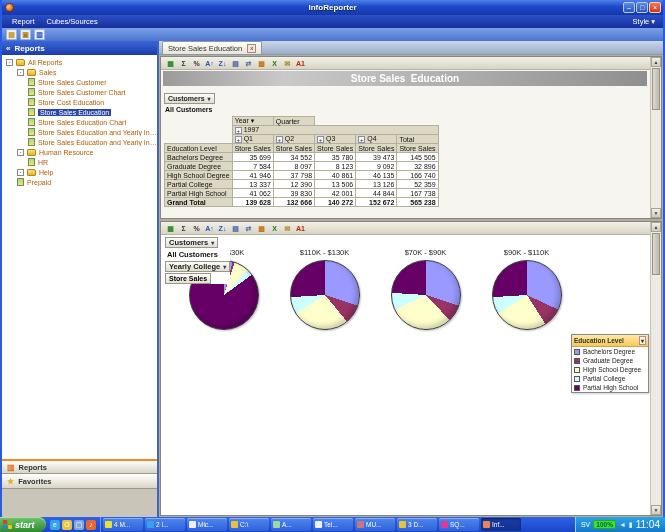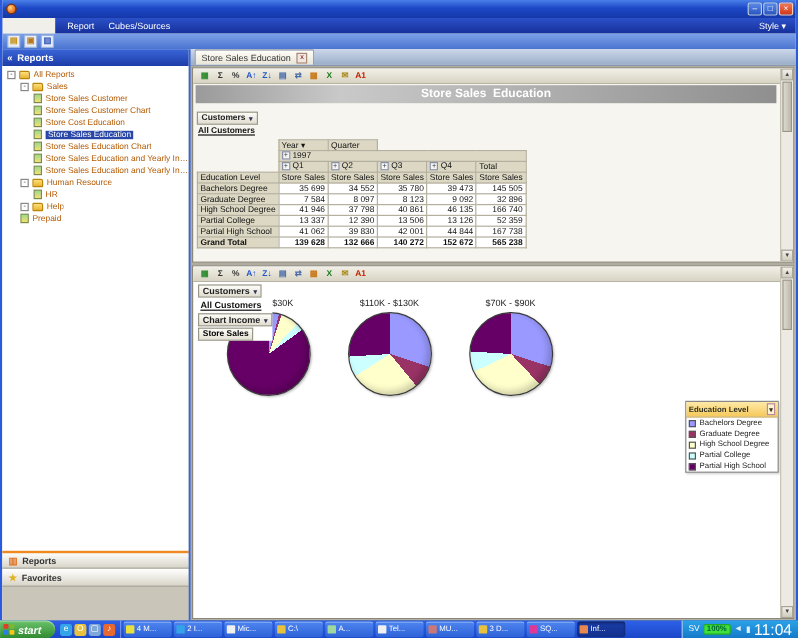--- a/index.html
+++ b/index.html
@@ -9,21 +9,21 @@
 
   
   .window { height:517px; display:flex; flex-direction:column; border-left:2px solid #2A5ADE; border-right:2px solid #2A5ADE; background:#F1EFE9; }
   .titlebar { height:15px; position:relative; background:linear-gradient(#4A80E8,#1C48C8 45%,#1538A8); display:flex; align-items:center; flex:none; }
   .app-icon { width:9px; height:9px; margin-left:3px; border-radius:50%; background:radial-gradient(circle at 35% 35%, #FFD27A, #E8772A 60%, #B34A10); border:1px solid #7A3208; }
   .titlebar .title { position:absolute; left:0; right:0; text-align:center; color:#fff; font-size:8px; font-weight:bold; text-shadow:0 1px 1px #123; }
   .winbtns { margin-left:auto; display:flex; gap:1px; padding-right:2px; z-index:2; }
   .wbtn { width:12px; height:11px; font-size:7px; line-height:10px; text-align:center; color:#fff; border:1px solid #BCD; border-radius:2px; background:linear-gradient(#5A8AE8,#2A55C0); }
   .wbtn.close { background:linear-gradient(#F07858,#D03818); border-color:#FCA; }
 
-  .menubar { height:13px; background:linear-gradient(#2B50C8,#16309A); color:#fff; font-size:7.5px; display:flex; align-items:center; padding:0 4px; flex:none;margin-left:44px; }
+  .menubar { height:13px; background:linear-gradient(#2B50C8,#16309A); color:#fff; font-size:7.5px; display:flex; align-items:center; padding:0 4px; flex:none; }
   .menu-item { padding:0 6px; }
   .style-menu { margin-left:auto; display:flex; align-items:center; gap:2px; padding-right:4px; }
 
   .toolbar { height:13px; background:linear-gradient(#7CA0E8,#4A74D0); display:flex; align-items:center; gap:3px; padding:0 4px; flex:none; }
   .tbicon { width:11px; height:11px; background:#E9EFFA; border:1px solid #9DB4DC; font-size:7px; line-height:9px; text-align:center; font-weight:bold; border-radius:1px; }
 
   
   .content { flex:1; display:flex; min-height:0; }
 
   
@@ -53,21 +53,21 @@
   .pane { background:#F7F5EF; border:1px solid #8A8678; position:relative; overflow:hidden; }
   .pane.upper { height:163px; flex:none; }
   .pane.lower { flex:1; background:#fff; }
   .pane-toolbar { height:13px; background:linear-gradient(#F2F0E8,#D8D4C4); border-bottom:1px solid #B8B4A4; display:flex; align-items:center; gap:2px; padding:0 4px; }
   .tbicon2 { width:11px; height:11px; font-size:7px; line-height:11px; text-align:center; font-weight:bold; }
 
   .report-title { height:15px; margin:1px 14px 1px 2px; background:linear-gradient(90deg,#9A9A9A,#C9C9C9 25%,#8F8F8F); color:#fff; font-weight:bold; font-size:10px; text-align:center; line-height:15px; white-space:pre; }
 
   .filter-btn { display:inline-flex; align-items:center; gap:3px; border:1px solid #9A9688; background:linear-gradient(#FDFDF8,#E0DCD0); padding:0 3px; height:11px; font-size:7px; font-weight:bold; color:#222; margin:1px 0 0 3px;text-align:center; }
   .filter-btn .dd { font-size:6px; color:#335; }
-  .filter-value { font-size:7px; font-weight:bold; color:#111; padding:1px 0 1px 4px;text-decoration:underline; }
+  .filter-value { font-size:7px; font-weight:bold; color:#111; padding:1px 0 1px 4px; }
 
   
   .pivot { border-collapse:collapse; font-size:7px; margin:2px 0 0 3px; }
   .pivot td { border:1px solid #B4B0A0; height:9px; padding:0 2px; background:#fff; white-space:nowrap; color:#111; }
   .pivot td.hdr { background:#DCD8C4; }
   .pivot td.corner { border:none; background:transparent; }
   .pivot td.num { text-align:right; min-width:36px; }
   .pivot td.rowlabel { background:#DCD8C4; min-width:58px; }
   .pivot tr.total td { font-weight:bold; }
   .xbox { display:inline-block; width:7px; height:7px; border:1px solid #8890A8; background:#F6F6EE; font-size:6px; line-height:6px; text-align:center; margin-right:2px; color:#335; vertical-align:middle; }
@@ -103,30 +103,31 @@
   .qlaunch { display:flex; align-items:center; gap:2px; padding:0 4px; border-right:1px solid rgba(255,255,255,.35); }
   .qicon { width:10px; height:10px; font-size:7px; line-height:10px; text-align:center; color:#fff; border-radius:2px; }
   .tbuttons { flex:1; display:flex; gap:2px; padding:1px 2px; min-width:0; overflow:hidden; }
   .tbtn { flex:0 0 40px; background:linear-gradient(#4E86F0,#2E62D8); border-radius:2px; display:flex; align-items:center; gap:2px; padding:0 2px; color:#fff; font-size:6.5px; white-space:nowrap; overflow:hidden; box-shadow:inset 0 1px 0 rgba(255,255,255,.35); }
   .tbtn.active { background:linear-gradient(#1A3CA8,#12308C); box-shadow:inset 0 1px 2px rgba(0,0,0,.5); }
   .bicon { width:7px; height:7px; border-radius:1px; flex:none; }
   .tray { flex:none; display:flex; align-items:center; gap:3px; padding:0 5px; background:linear-gradient(#2BA3E8,#1578C8); border-left:1px solid #9CCEE8; }
   .tray-text { color:#fff; font-size:7px; }
   .battery { background:#3EE03E; color:#063; font-size:6.5px; font-weight:bold; padding:0 2px; border-radius:2px; border:1px solid #2A2; }
   .tray-ic { color:#E4F0FC; font-size:7px; }
-  .clock { color:#fff; font-size:13px; }
+  .clock { color:#fff; font-size:10px; }
 </style>
 </head>
 <body>
 
 <div class="screen">
   <div class="window">
 
     <div class="titlebar">
       <span class="app-icon"></span>
+      <span class="title">InfoReporter</span>
       <span class="winbtns">
         <span class="wbtn">–</span>
         <span class="wbtn">□</span>
         <span class="wbtn close">×</span>
       </span>
     </div>
 
     <div class="menubar">
       <span id="menu-left" style="display:flex;">
           <span class="menu-item">Report</span>
@@ -355,38 +356,42 @@
                 <span class="tbicon2" style="color: rgb(168, 136, 24);">✉</span>
                 <span class="tbicon2" style="color: rgb(194, 34, 0);">A1</span>
               </div>
             <div class="chart-filters">
               <span class="filter-btn">
                 <span>Customers</span>
                 <span class="dd">▾</span>
               </span>
               <span class="filter-value">All Customers</span>
               <span class="filter-btn">
-                <span>Chart Income</span>
+                <span>Yearly College</span>
                 <span class="dd">▾</span>
               </span>
               <span class="measure-chip">Store Sales</span>
             </div>
 
             <div class="pie-grid" id="pie-grid">
                 <div class="pie-cell">
                   <div class="pie-title">$10K - $30K</div>
                   <div class="pie" style="background: conic-gradient(rgb(153, 153, 255) 0deg, rgb(153, 153, 255) 14.4deg, rgb(153, 51, 102) 14.4deg, rgb(153, 51, 102) 18deg, rgb(255, 255, 204) 18deg, rgb(255, 255, 204) 43.2deg, rgb(204, 255, 255) 43.2deg, rgb(204, 255, 255) 54deg, rgb(102, 0, 102) 54deg, rgb(102, 0, 102) 360deg);"></div>
                 </div>
                 <div class="pie-cell">
                   <div class="pie-title">$110K - $130K</div>
                   <div class="pie" style="background: conic-gradient(rgb(153, 153, 255) 0deg, rgb(153, 153, 255) 108deg, rgb(153, 51, 102) 108deg, rgb(153, 51, 102) 140.4deg, rgb(255, 255, 204) 140.4deg, rgb(255, 255, 204) 237.6deg, rgb(204, 255, 255) 237.6deg, rgb(204, 255, 255) 266.4deg, rgb(102, 0, 102) 266.4deg, rgb(102, 0, 102) 360deg);"></div>
                 </div>
                 <div class="pie-cell">
                   <div class="pie-title">$70K - $90K</div>
                   <div class="pie" style="background: conic-gradient(rgb(153, 153, 255) 0deg, rgb(153, 153, 255) 108deg, rgb(153, 51, 102) 108deg, rgb(153, 51, 102) 136.8deg, rgb(255, 255, 204) 136.8deg, rgb(255, 255, 204) 244.8deg, rgb(204, 255, 255) 244.8deg, rgb(204, 255, 255) 273.6deg, rgb(102, 0, 102) 273.6deg, rgb(102, 0, 102) 360deg);"></div>
+                </div>
+                <div class="pie-cell">
+                  <div class="pie-title">$90K - $110K</div>
+                  <div class="pie" style="background: conic-gradient(rgb(153, 153, 255) 0deg, rgb(153, 153, 255) 115.2deg, rgb(153, 51, 102) 115.2deg, rgb(153, 51, 102) 147.6deg, rgb(255, 255, 204) 147.6deg, rgb(255, 255, 204) 237.6deg, rgb(204, 255, 255) 237.6deg, rgb(204, 255, 255) 266.4deg, rgb(102, 0, 102) 266.4deg, rgb(102, 0, 102) 360deg);"></div>
                 </div>
               </div>
 
             <div class="legend">
               <div class="legend-header">
                 <span>Education Level</span>
                 <span class="dd">▾</span>
               </div>
               <div id="legend-body">
                   <div class="lg-row">

